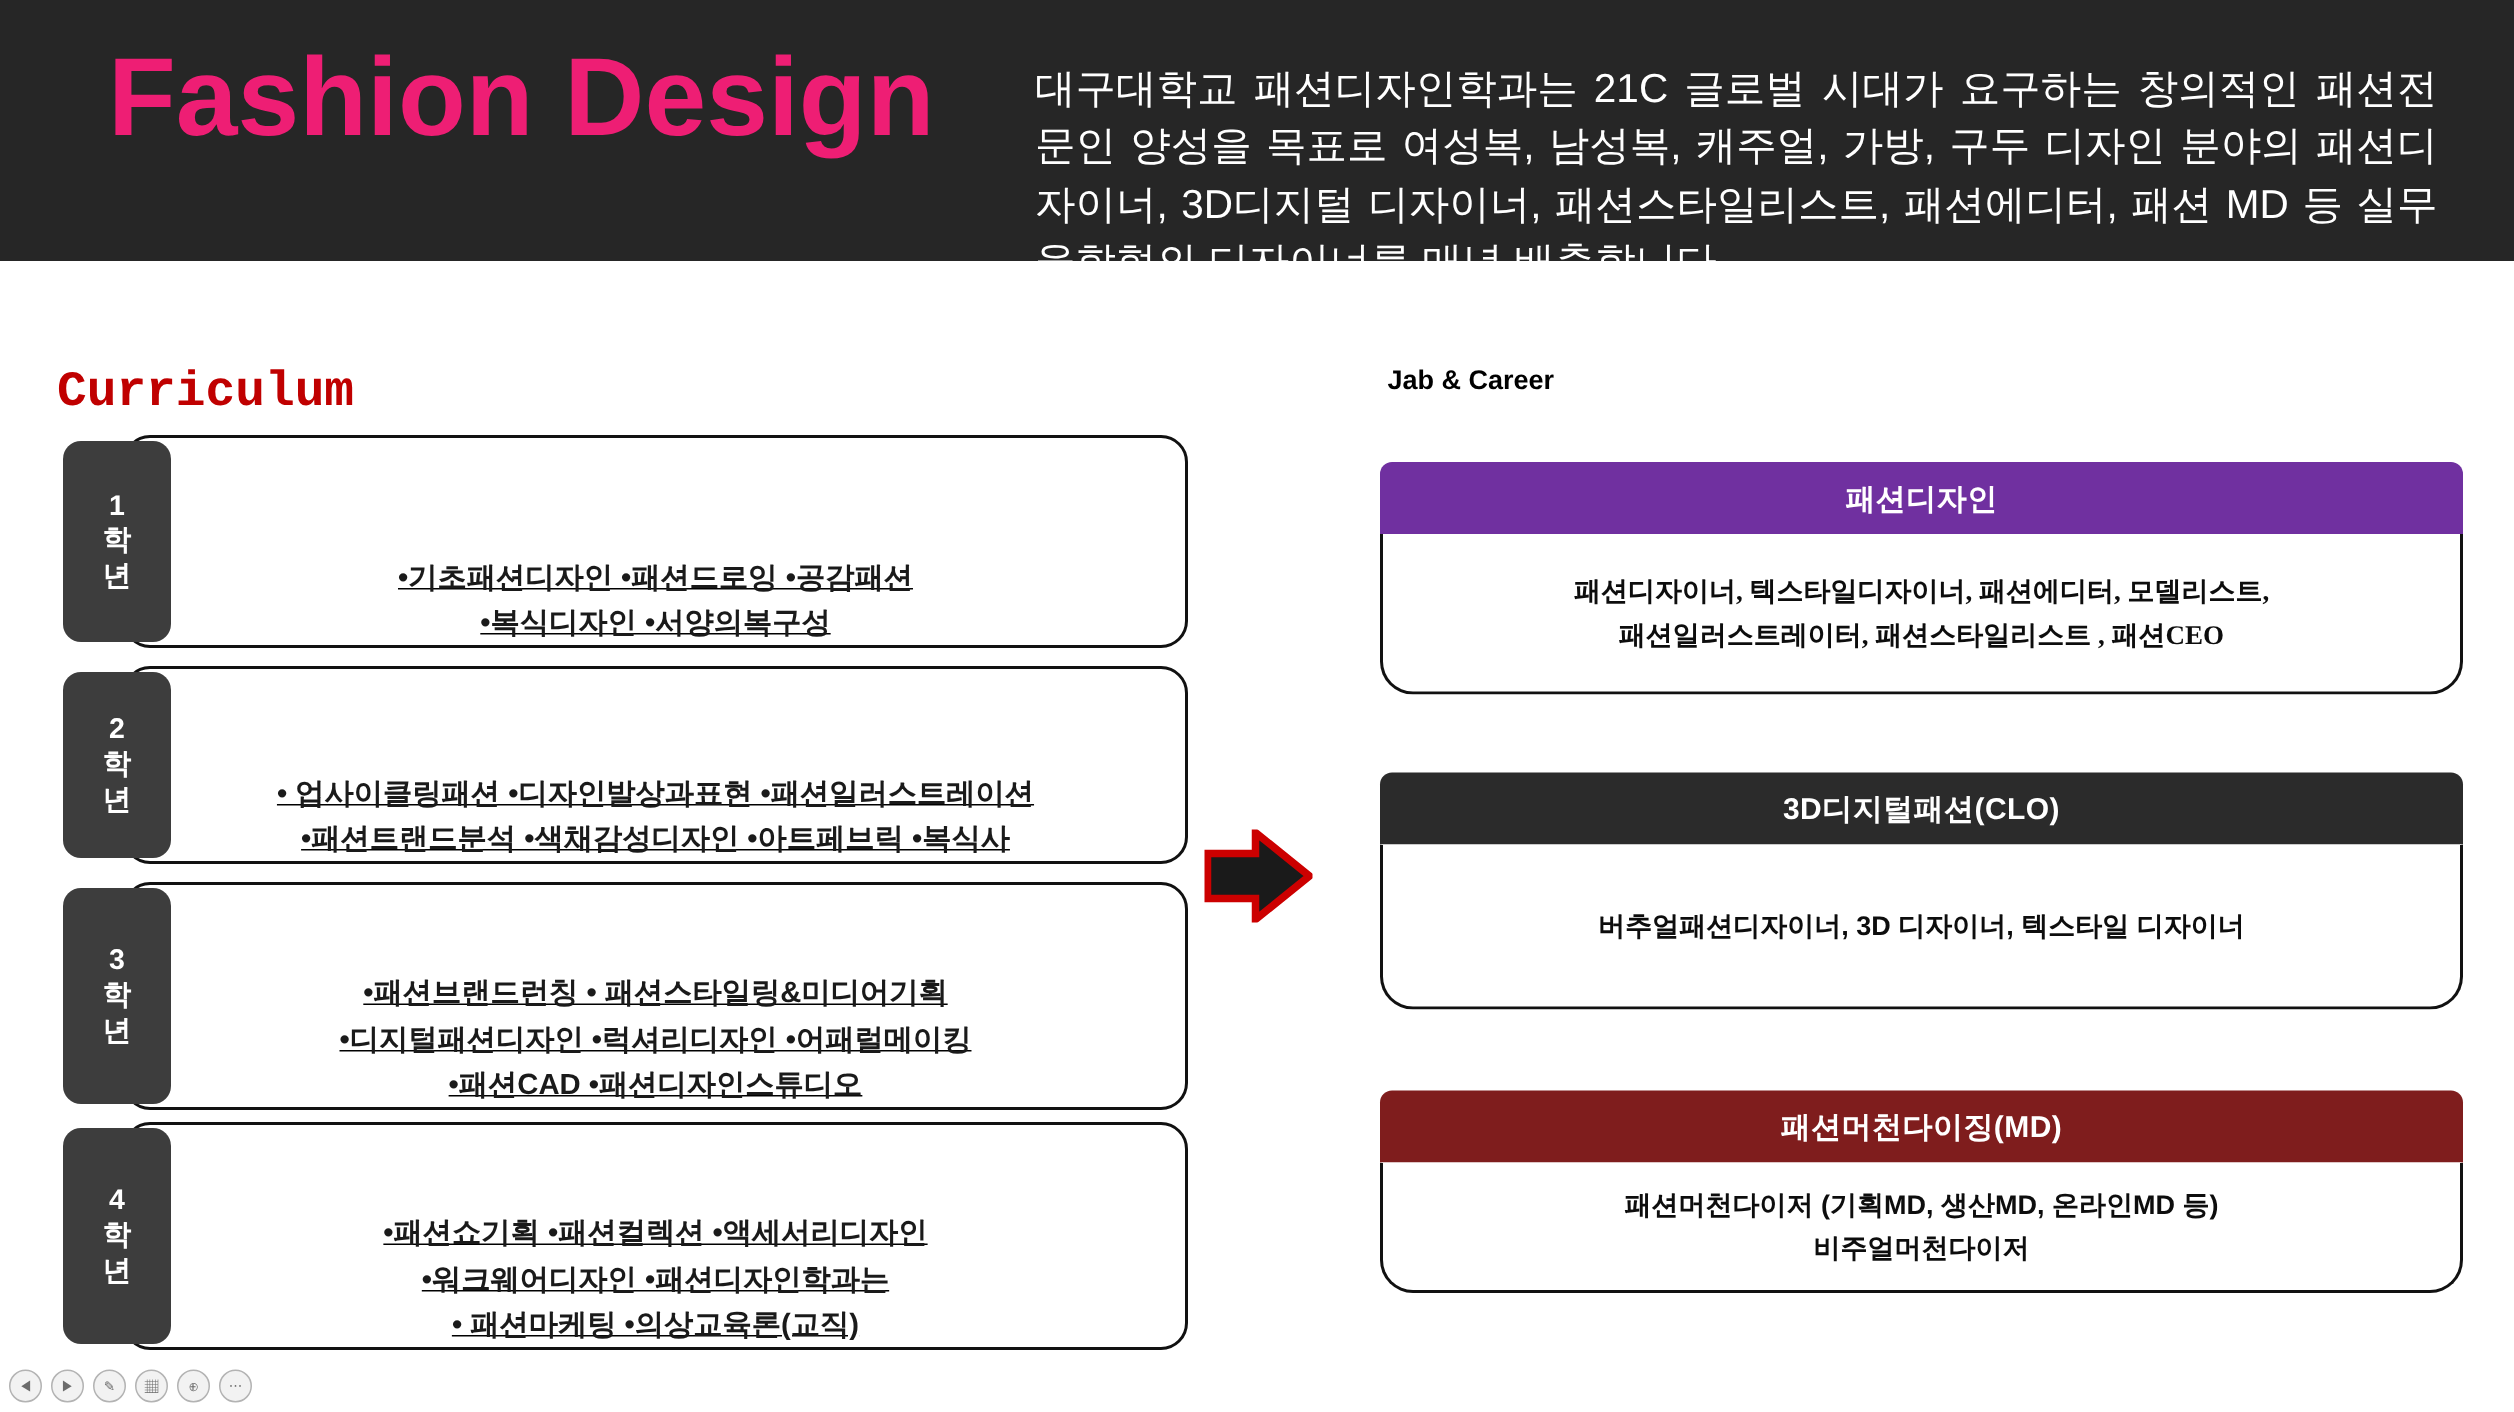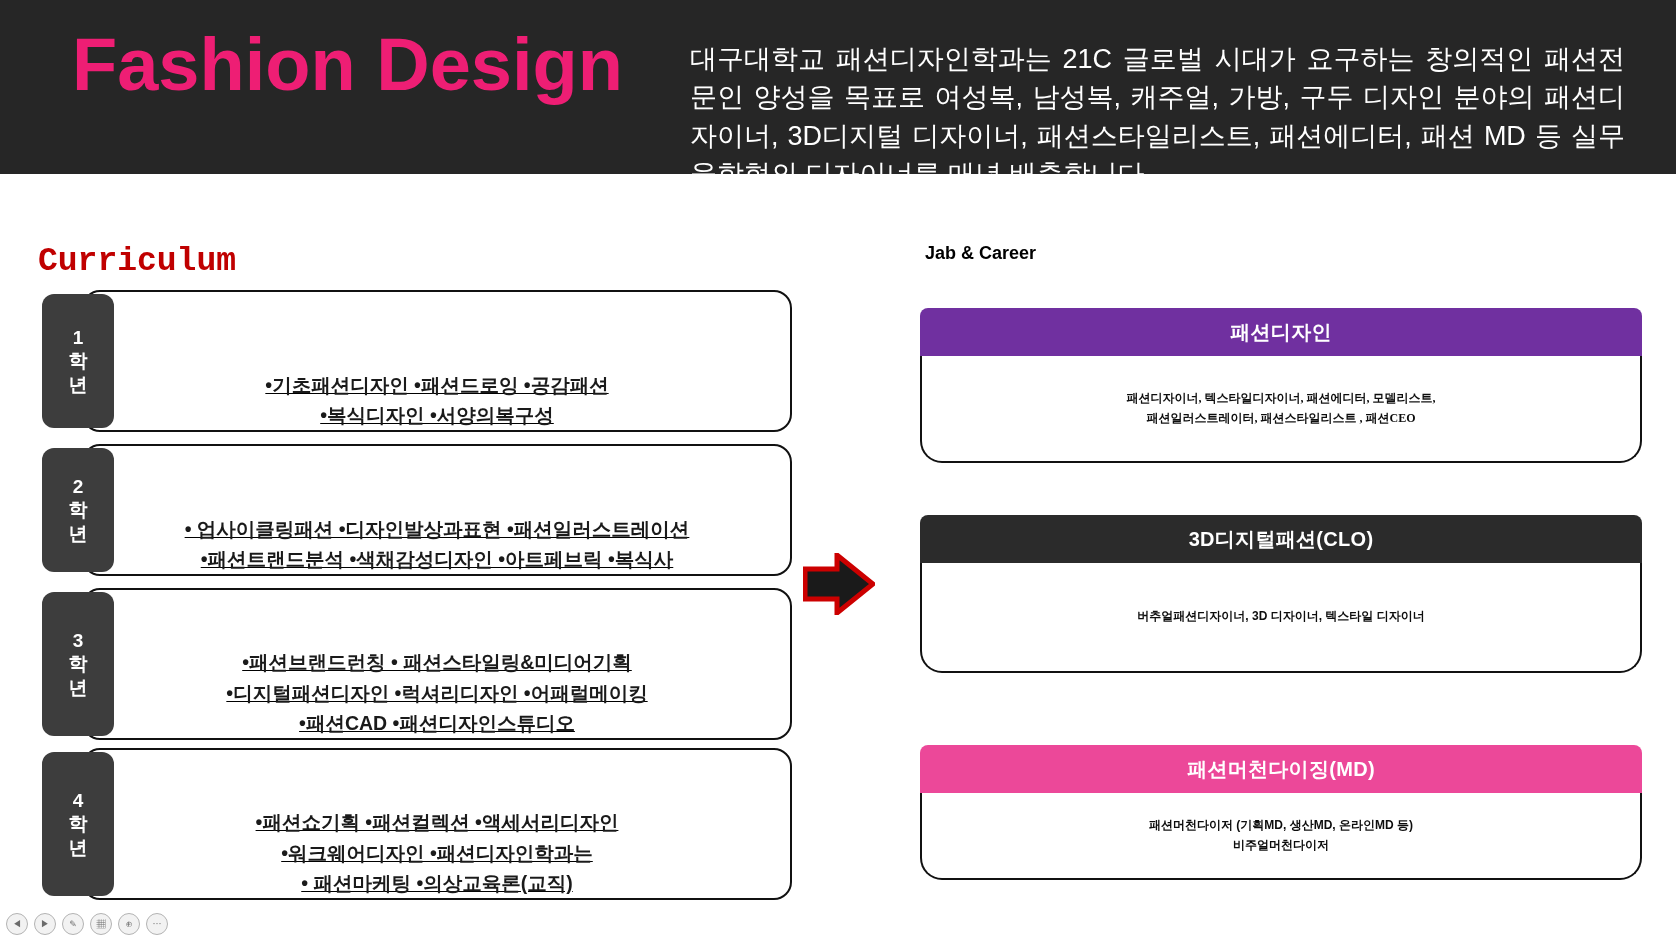--- a/index.html
+++ b/index.html
@@ -144,21 +144,21 @@
     border-top: none;
     border-radius: 0 0 22px 22px;
     background: #ffffff;
     box-sizing: border-box;
     display: flex;
     flex-direction: column;
     align-items: center;
     justify-content: center;
   }
   .career-line {
-    font-size: 12px;
+    font-size: 18px;
     font-weight: bold;
     color: #0d0d0d;
     line-height: 1.6;
     text-align: center;
     white-space: nowrap;
   }
 
   
   .toolbar {
     position: absolute;
@@ -258,21 +258,21 @@
 </div>
 
 <div class="career-block" style="top:515px;">
   <div class="career-head" style="background:#2b2b2b;">3D디지털패션(CLO)</div>
   <div class="career-body" style="height:110px;">
     <div class="career-line">버추얼패션디자이너, 3D 디자이너, 텍스타일 디자이너</div>
   </div>
 </div>
 
 <div class="career-block" style="top:727px;">
-  <div class="career-head" style="background:#ec4899;margin-top:18px;">패션머천다이징(MD)</div>
+  <div class="career-head" style="background:#7f1d1d;">패션머천다이징(MD)</div>
   <div class="career-body" style="height:87px;">
     <div class="career-line">패션머천다이저 (기획MD, 생산MD, 온라인MD 등)</div>
     <div class="career-line">비주얼머천다이저</div>
   </div>
 </div>
 
 <div class="toolbar">
   <div class="tb-btn">◀</div>
   <div class="tb-btn">▶</div>
   <div class="tb-btn">✎</div>

